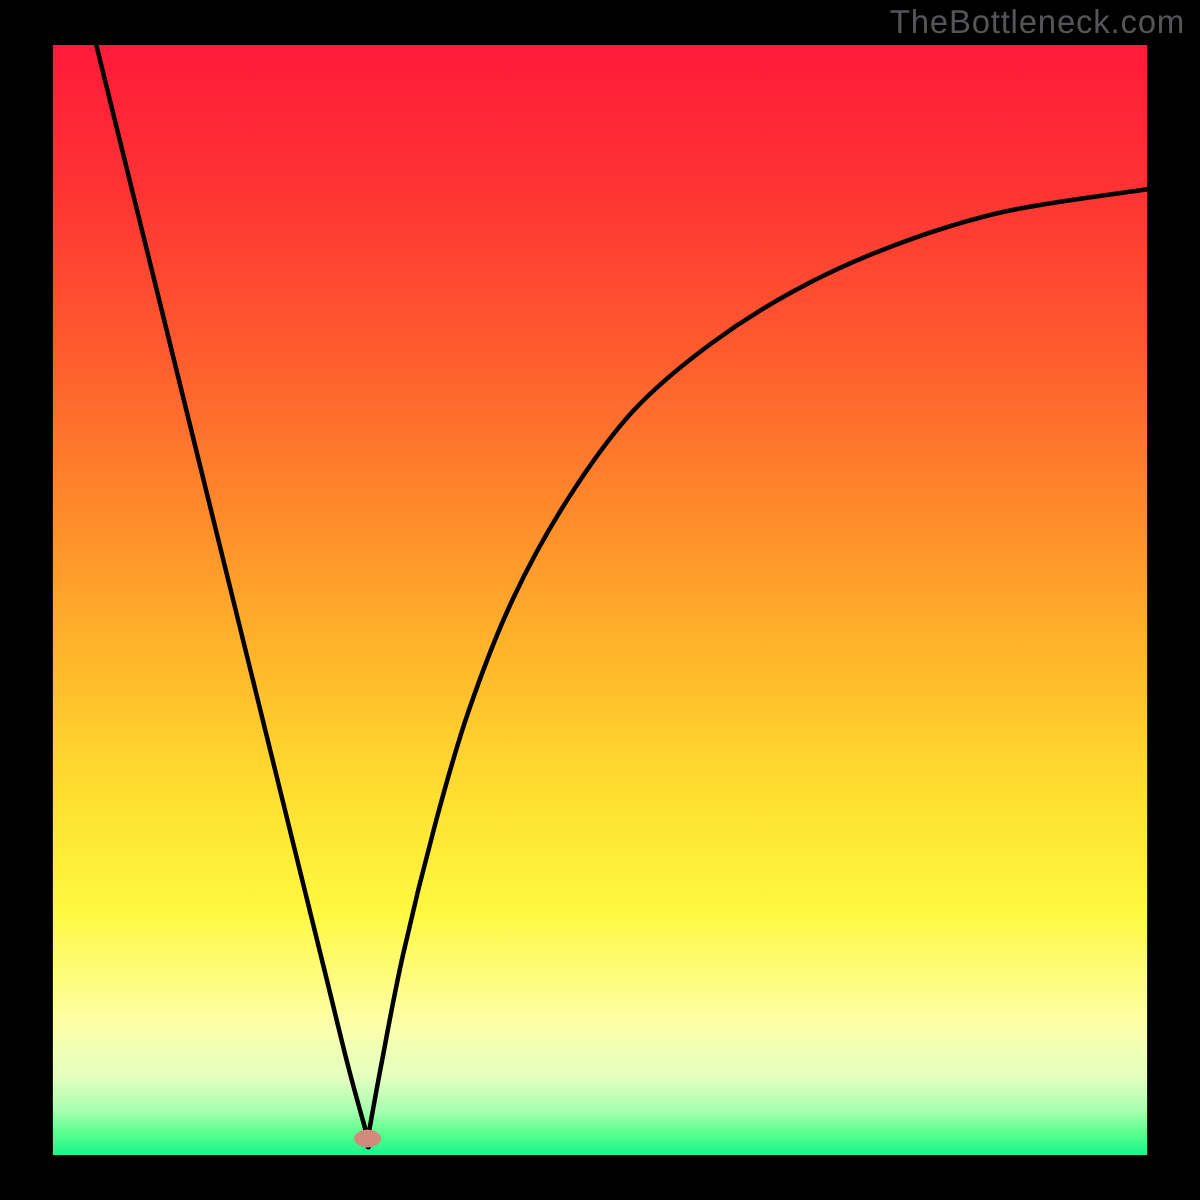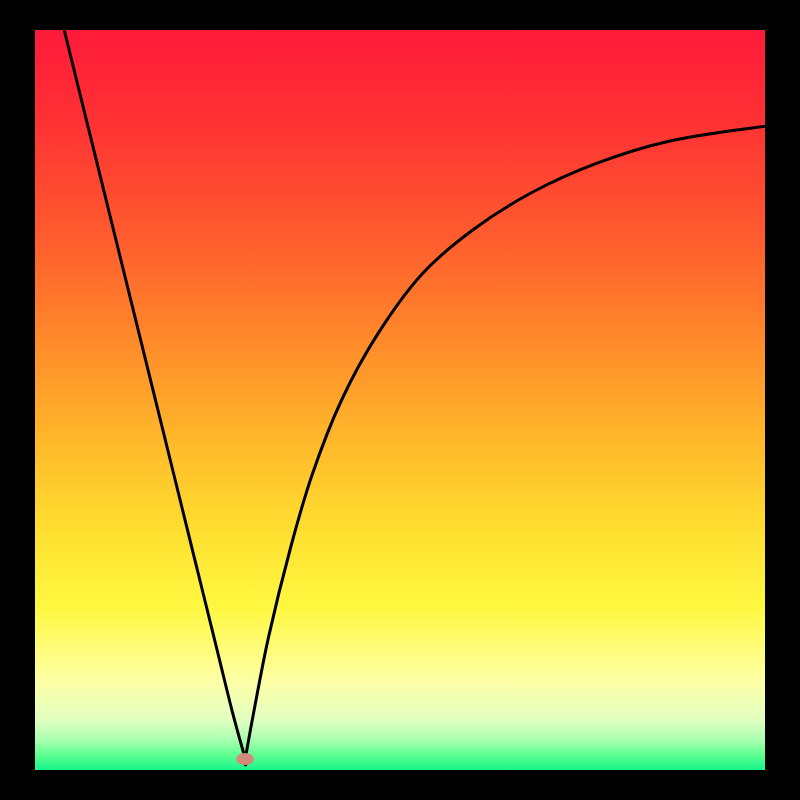--- a/index.html
+++ b/index.html
@@ -50,20 +50,21 @@
     border-radius: 50%;
     background: #d38a7a;
     transform: translate(-50%, -50%);
   }
 </style>
 </head>
 <body>
 
 <div class="outer">
 
+  <div class="watermark">TheBottleneck.com</div>
 
   <div class="plot">
     <svg class="gradient" viewBox="0 0 730 740" preserveAspectRatio="none">
       <defs>
         <linearGradient id="bg-grad" x1="0" y1="0" x2="0" y2="1">
             <stop offset="0%" stop-color="#ff1a3a"></stop>
             <stop offset="13%" stop-color="#ff3333"></stop>
             <stop offset="28%" stop-color="#ff5c2e"></stop>
             <stop offset="42%" stop-color="#ff8a2a"></stop>
             <stop offset="55%" stop-color="#ffb62a"></stop>

